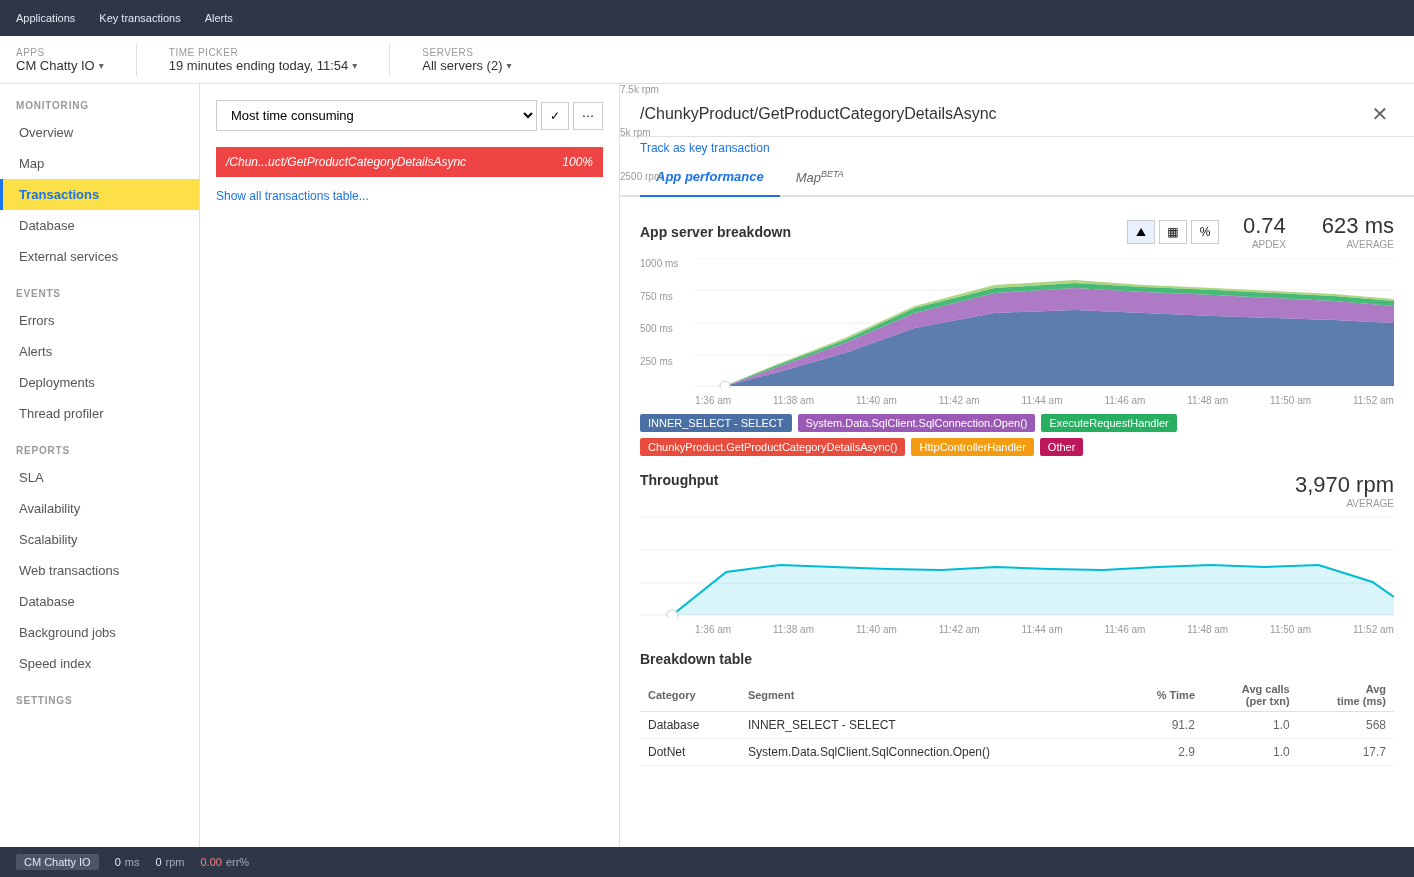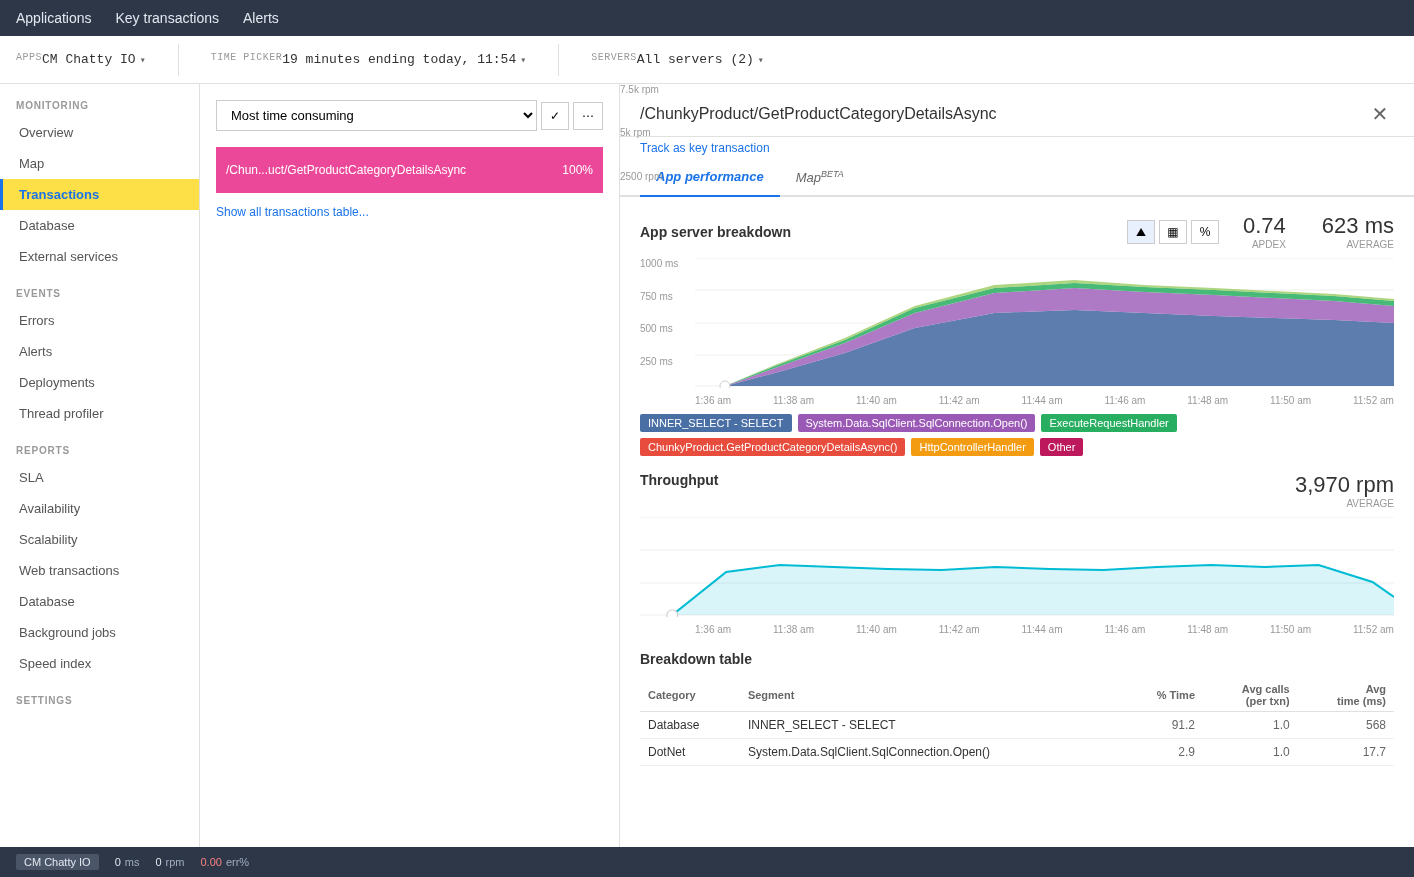--- a/index.html
+++ b/index.html
@@ -9,39 +9,39 @@
     .top-nav {
       background: #2d3748;
       display: flex;
       align-items: center;
       height: 36px;
       padding: 0 16px;
       gap: 24px;
     }
     .top-nav-item {
       color: #e2e8f0;
-      font-size: 14px;
+      font-size: 11px;
       cursor: pointer;
       padding: 6px 0;
     }
 
     
     .app-bar {
       background: #fff;
       border-bottom: 1px solid #e0e0e0;
       display: flex;
       align-items: center;
       height: 48px;
       padding: 0 16px;
       gap: 32px;
     }
     .app-bar-section {
       display: flex;
+      flex-direction: column;
       justify-content: center;
-      font-family: Liberation Mono, monospace;
     }
     .app-bar-label {
       font-size: 10px;
       color: #999;
       text-transform: uppercase;
       letter-spacing: 0.5px;
     }
     .app-bar-value {
       font-size: 13px;
       color: #333;
@@ -124,26 +124,27 @@
       border: 1px solid #ccc;
       padding: 6px 8px;
       background: #fff;
       cursor: pointer;
       font-size: 12px;
     }
     .transaction-row {
       display: flex;
       align-items: center;
       justify-content: space-between;
-      background: #ec4899;
+      background: #ef4444;
       color: #fff;
-      padding: 16px 10px;
+      padding: 8px 10px;
       margin-bottom: 4px;
       cursor: pointer;
       font-size: 12px;
+      font-style: italic;
     }
     .transaction-row .pct { font-size: 12px; color: #fff; }
     .show-all-link {
       color: #1a73e8;
       font-size: 12px;
       cursor: pointer;
       margin-top: 8px;
       display: inline-block;
     }
 

